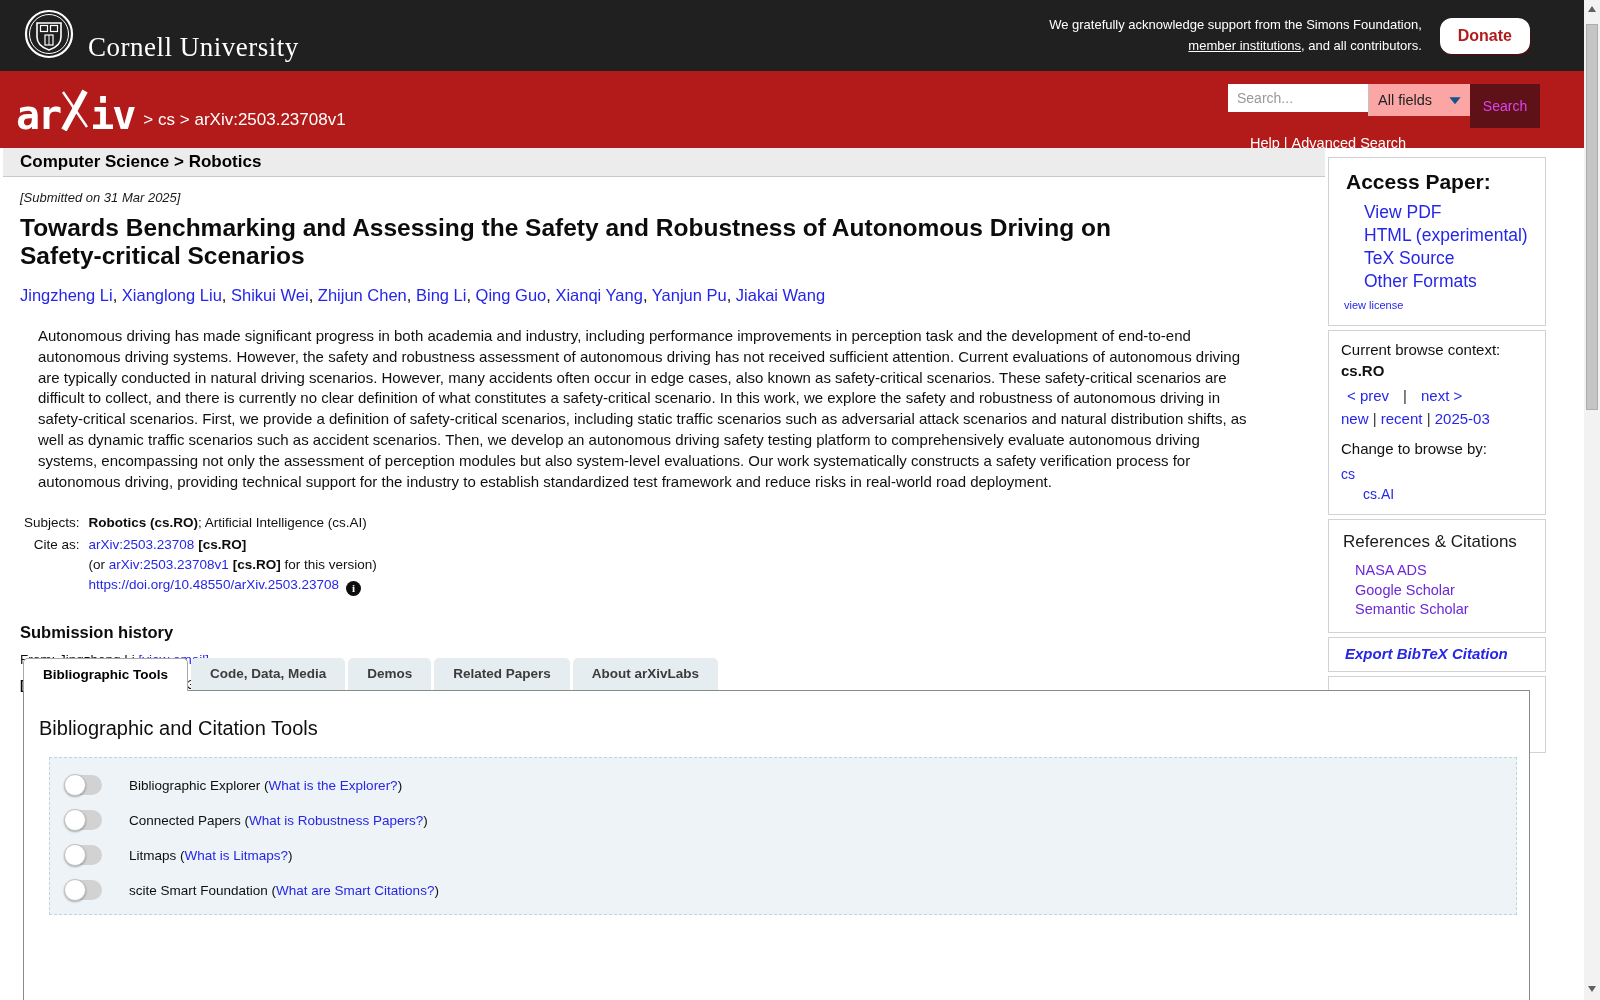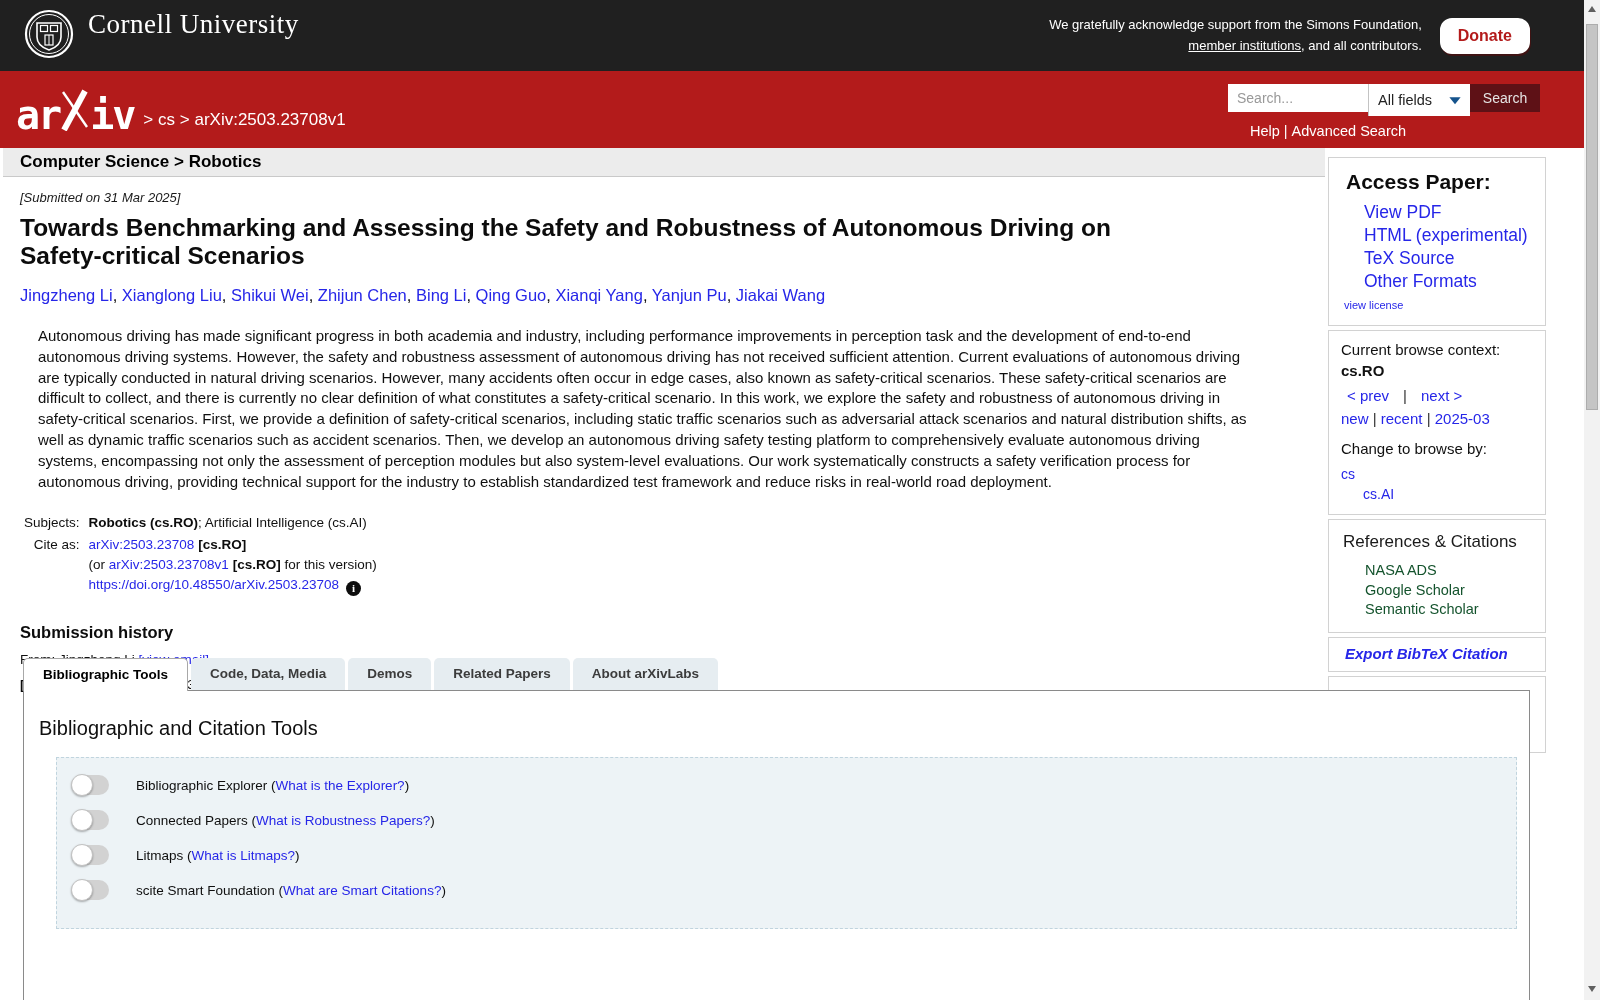--- a/index.html
+++ b/index.html
@@ -8,21 +8,21 @@
     width:1600px; height:1000px; position:relative; overflow:hidden;
     background:#ffffff; font-family:"Liberation Sans", sans-serif; color:#111;
   }
   a { cursor:pointer; }
 
   
   .topbar {
     height:71px; background:#202020; display:flex; align-items:center;
     justify-content:space-between; padding:0 70px 0 24px;
   }
-  .brand { display:flex; align-items:flex-start; gap:14px; }
+  .brand { display:flex; align-items:flex-end; gap:14px; }
   .brand-name { font-family:"Liberation Serif", serif; font-size:27px; color:#fff; letter-spacing:.5px; }
   .topbar-right { display:flex; align-items:center; gap:18px; }
   .ack { width:400px; text-align:right; color:#fff; font-size:13px; line-height:1.55; }
   .ack a { color:#fff; text-decoration:underline; }
   .donate-btn {
     background:#fff; color:#b31b1b; font-weight:bold; font-size:16px;
     padding:7px 16px; border-radius:12px; border:2px solid #fff;
     font-family:"Liberation Sans", sans-serif;
     box-shadow: 1px 2px 0 rgba(90,10,10,.55);
   }
@@ -32,26 +32,26 @@
   .arxiv-wrap { position:absolute; left:16px; top:16px; display:flex; align-items:flex-end; gap:9px; }
   .arxiv-logo { display:flex; align-items:flex-end; color:#fff; }
   .logo-txt { font-family:"DejaVu Sans Mono", monospace; font-weight:bold; font-size:40px; line-height:40px; letter-spacing:-2px; }
   .crumb { color:#fff; font-size:17px; padding-bottom:5px; }
   .crumb a { color:#fff; text-decoration:none; }
   .search-area { position:absolute; right:60px; top:13px; }
   .search-row { display:flex; }
   .search-input { width:140px; height:28px; border:none; padding:0 9px; font-size:14px; font-family:"Liberation Sans",sans-serif; color:#333; }
   .search-input::placeholder { color:#999; }
   .field-select {
-    width:102px; height:28px; background:#ffffff; display:flex; align-items:center;
+    width:102px; height:28px; background:#fca5a5; display:flex; align-items:center;
     justify-content:space-between; padding:16px 9px; font-size:14.5px; color:#222;
     border-left:1px solid #c3c3c3; cursor:pointer;
   }
   .chevron { color:#15538c; font-size:12px; font-weight:bold; transform:scaleX(1.6); }
-  .search-btn { width:70px; height:28px; background:#5e1116; color:#e5e5e5; border:none; font-size:14px; font-family:"Liberation Sans",sans-serif; }
+  .search-btn { width:70px; height:44px; background:#5e1116; color:#d946ef; border:none; font-size:14px; font-family:"Liberation Sans",sans-serif; }
   .help-row { margin:7px 0 0 22px; color:#fff; font-size:14.5px; }
   .help-row a { color:#fff; text-decoration:none; }
   .help-sep { padding:0 4px; }
 
   
   .subheader {
     position:absolute; top:148px; left:3px; width:1322px; height:29px;
     background:#ececec; border-bottom:1px solid #c9c9c9;
     font-size:17px; font-weight:bold; line-height:28px; padding-left:17px; color:#000;
   }
@@ -90,42 +90,42 @@
   .bx-line a { color:#2626e8; text-decoration:none; }
   .ctx { font-weight:bold; font-size:15px; }
   .prevnext { margin:7px 0 6px 6px; font-size:15px; }
   .prevnext .mid { padding:0 14px; color:#333; }
   .nav-links { font-size:15px; }
   .nav-links span:not(:last-child)::after { content:" | "; color:#333; }
   .change-label { margin-top:12px; }
   .grp { margin-top:8px; font-size:14px; }
   .subgrp { margin:4px 0 0 22px; font-size:14px; }
   .refs-h { font-size:17px; margin:2px 0 9px 2px; color:#1a1a1a; }
-  .refs-links a { display:block; color:#14532d; text-decoration:none; font-size:14.5px; line-height:19.5px; margin-left:24px; }
+  .refs-links a { display:block; color:#6d28d9; text-decoration:none; font-size:14.5px; line-height:19.5px; margin-left:14px; }
   .export-box { padding:7px 8px 8px 12px;font-style:italic; }
   .export-link { font-size:15px; font-weight:bold; color:#2626e8; text-decoration:none; margin-left:4px; }
   .bookmark-h { font-size:17px; color:#1a1a1a; margin:0 0 7px 2px; }
   .bm-icons { display:flex; gap:6px; align-items:center; }
 
   
   .labs-tabs { position:absolute; top:658px; left:23px; display:flex; z-index:3; }
   .tab {
     font-size:13.5px; font-weight:bold; padding:0 19px; height:32px; line-height:32px;
     border-radius:5px 5px 0 0; margin-right:3px; cursor:pointer;
   }
   .tab.active { background:#fff; border:1px solid #a8a8a8; border-bottom:none; color:#000; height:33px; }
   .tab.inactive { background:#e6edf1; color:#3c3c3c; }
   .labs-panel {
     position:absolute; top:690px; left:23px; width:1507px; height:362px;
     background:#fff; border:1px solid #8a8a8a;
   }
   .labs-heading { margin:26px 0 0 15px; font-size:20px; font-weight:400; color:#0f0f0f; }
   .toggle-panel {
-    margin:17px 12px 0 32px; background:#edf3f6; border:1px dashed #c0d4de;
-    padding:17px 0 28px 15px;
+    margin:17px 12px 0 25px; background:#edf3f6; border:1px dashed #c0d4de;
+    padding:17px 0 14px 15px;
   }
   .toggle-row { display:flex; align-items:center; margin-top:15px; }
   .toggle-row:first-child { margin-top:0; }
   .toggle { width:37px; height:20px; border-radius:10px; background:#d2d2d2; position:relative; cursor:pointer; flex:0 0 auto; }
   .knob {
     position:absolute; left:-1px; top:-1px; width:22px; height:22px; border-radius:50%;
     background:#fff; border:1px solid #c2c2c2; box-shadow:0 1px 2px rgba(0,0,0,.3);
   }
   .toggle-label { margin-left:27px; font-size:13.5px; color:#0f0f0f; }
   .paren { color:#0f0f0f; }

